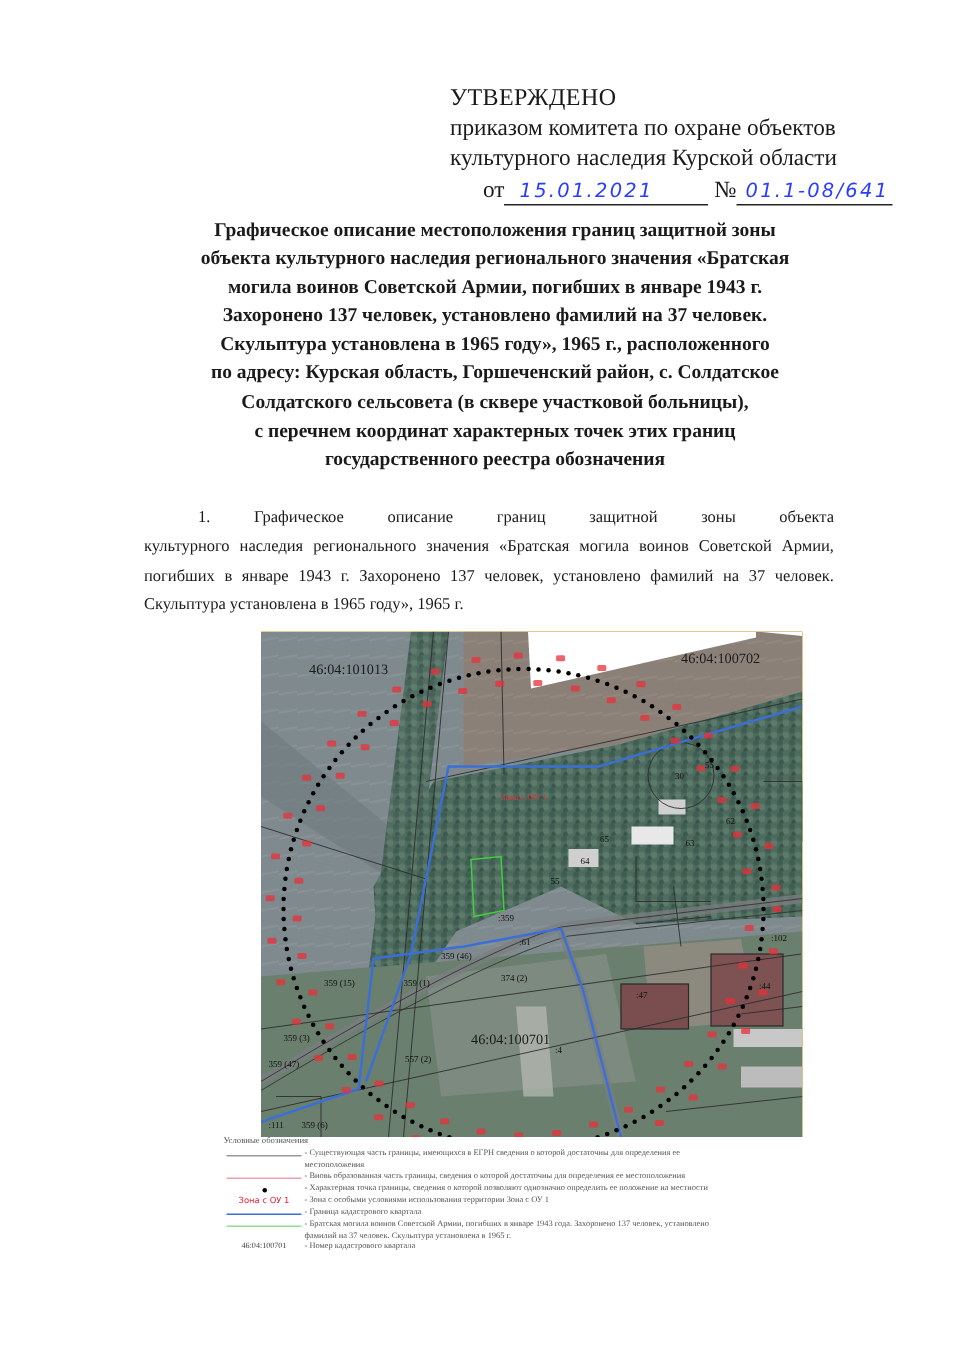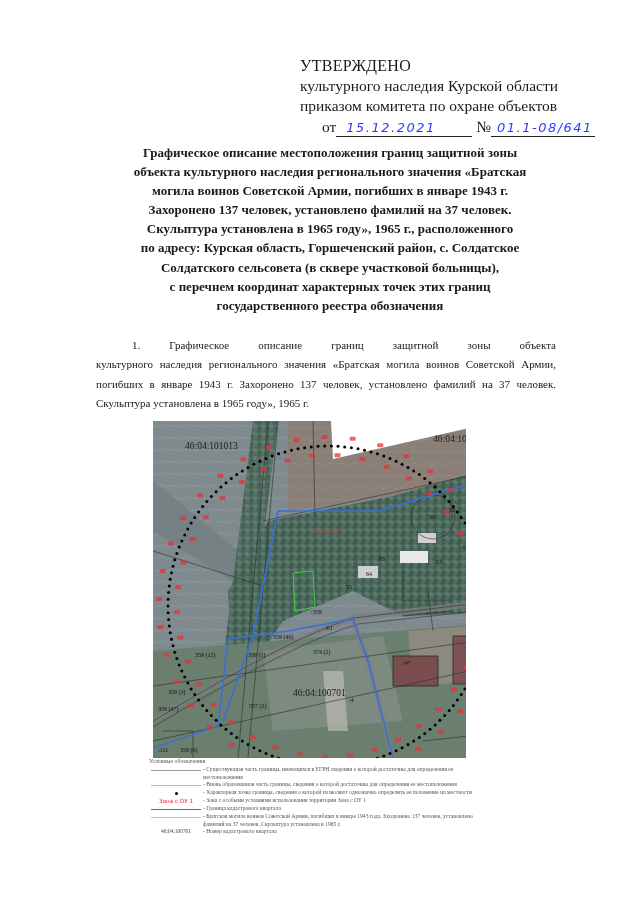--- a/index.html
+++ b/index.html
@@ -13,44 +13,44 @@
   .sigrow .fill { display:inline-block; border-bottom:1px solid #222; height:16px; vertical-align:baseline;
                   font-family:"DejaVu Sans",sans-serif; font-style:italic; color:#2a3cff; font-size:13px;
                   letter-spacing:1.5px; padding-left:10px; }
   .sigrow .date { width:126px; }
   .sigrow .num { width:98px; padding-left:6px;font-style:italic; }
   .title { position:absolute; left:70px; top:143px; width:520px; text-align:center; font-weight:bold;
            font-size:13px; line-height:19.1px; }
   .para { position:absolute; left:96px; top:336px; width:460px; font-size:11px; line-height:19.4px;
           text-align:justify; }
   .para .first { text-indent:36px; display:block; text-align-last:justify; }
-  .map { position:absolute; left:153px; top:421px; width:313px; height:337px; overflow:hidden;
+  .map { position:absolute; left:174px; top:421px; width:361px; height:337px; overflow:hidden;
          background:#eab308; }
   .map svg { display:block; }
   .legend { position:absolute; left:149px; top:758px; width:330px; font-family:"Liberation Serif",serif;
             font-size:5.6px; line-height:7.4px; color:#555; }
   .legend .head { font-size:5.8px; color:#555; margin-bottom:1px; }
   .lg-row { display:flex; align-items:flex-start; }
   .lg-sym { width:54px; flex:0 0 54px; height:8px; position:relative; display:flex; align-items:center; justify-content:center; }
   .lg-text { flex:1; }
   .sym-line { width:50px; height:0; }
   .sym-dot { width:3px; height:3px; background:#000; border-radius:50%; }
   .sym-zone { color:#e8203a; font-family:"DejaVu Sans",sans-serif; font-size:5.6px; }
   .sym-num { font-size:5.4px; color:#444; }
 </style>
 </head>
 <body>
 
 <div class="approval">
   <div class="ttl line">УТВЕРЖДЕНО</div>
+  <div class="line">приказом комитета по охране объектов</div>
   <div class="line">культурного наследия Курской области</div>
-  <div class="line">приказом комитета по охране объектов</div>
 </div>
 <div class="sigrow">
-  <span>от</span><span class="fill date">15.12.2021</span>
+  <span>от</span><span class="fill date">15.01.2021</span>
   <span>№</span><span class="fill num">01.1-08/641</span>
 </div>
 
 <div class="title" id="title-box">
     <div>Графическое описание местоположения границ защитной зоны</div>
     <div>объекта культурного наследия регионального значения «Братская</div>
     <div>могила воинов Советской Армии, погибших в январе 1943 г.</div>
     <div>Захоронено 137 человек, установлено фамилий на 37 человек.</div>
     <div>Скульптура установлена в 1965 году», 1965 г., расположенного</div>
     <div>по адресу: Курская область, Горшеченский район, с. Солдатское</div>

